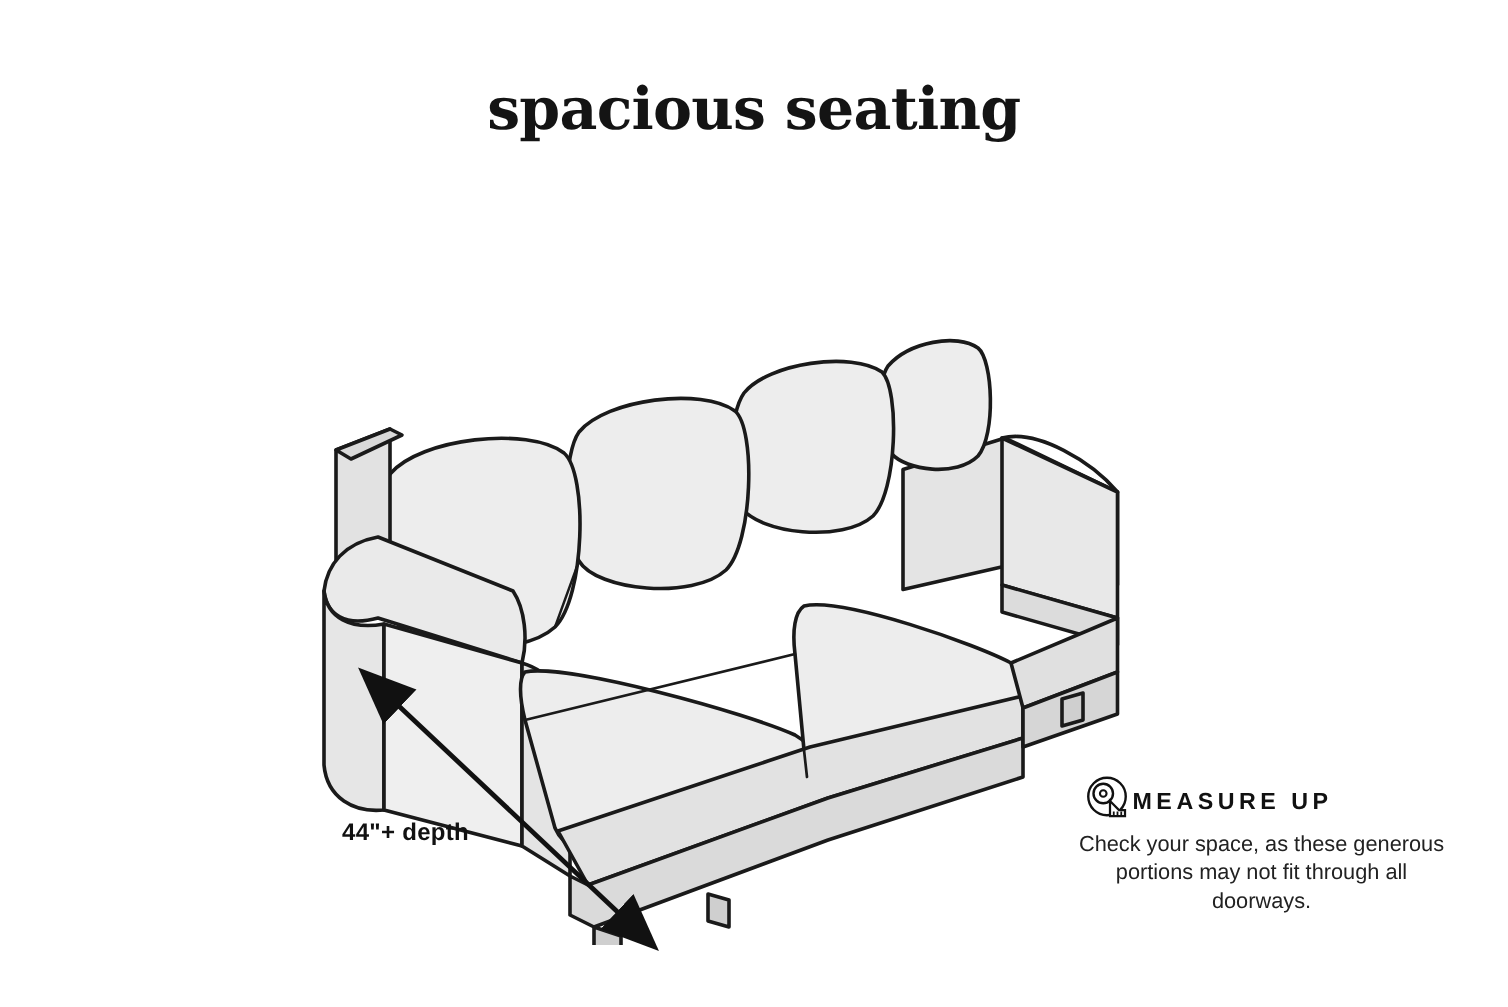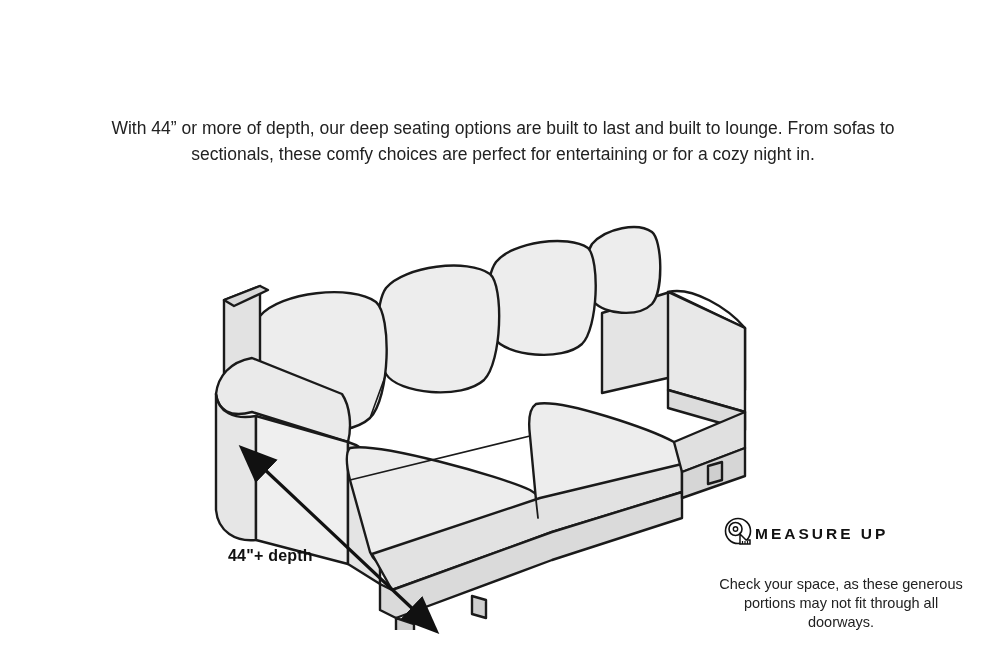--- a/index.html
+++ b/index.html
@@ -76,40 +76,40 @@
     justify-content: flex-start;
     padding-left: 8px;
   }
   .measure-title {
     font-size: 15.5px;
     font-weight: bold;
     letter-spacing: 3px;
     color: #111111;
   }
   .measure-note {
-    margin-top: 22px;
+    margin-top: 0;
     font-size: 14.5px;
     line-height: 19px;
     color: #222222;
     text-align: center;
     padding-right: 4px;
   }
   .arrow-svg {
     position: absolute;
     left: 0;
     top: 0;
   }
 </style>
 </head>
 <body>
 
 <div class="page">
 
+  <div class="headline">spacious seating</div>
 
-  <div class="subhead">With 44” or more of depth, our deep seating options are built to last and built to lounge. From sofas to sectionals, these comfy choices are perfect for entertaining or for a cozy night in.</div>
 
   <div class="illustration">
     <svg width="600" height="450" viewBox="0 0 600 450" fill="none" xmlns="http://www.w3.org/2000/svg">
       <g stroke="#1a1a1a" stroke-width="2.4" stroke-linejoin="round" stroke-linecap="round" fill="#ededed">
 
         <path d="M402 133 L470 112 L545 148 L545 210 L472 197 L402 213 Z" fill="#e4e4e4"></path>
 
         <path d="M468 112 L545 148 L545 232 L468 210 Z" fill="#e8e8e8"></path>
         <path d="M468 210 L545 232 L545 250 L468 228 Z" fill="#dcdcdc"></path>
 

